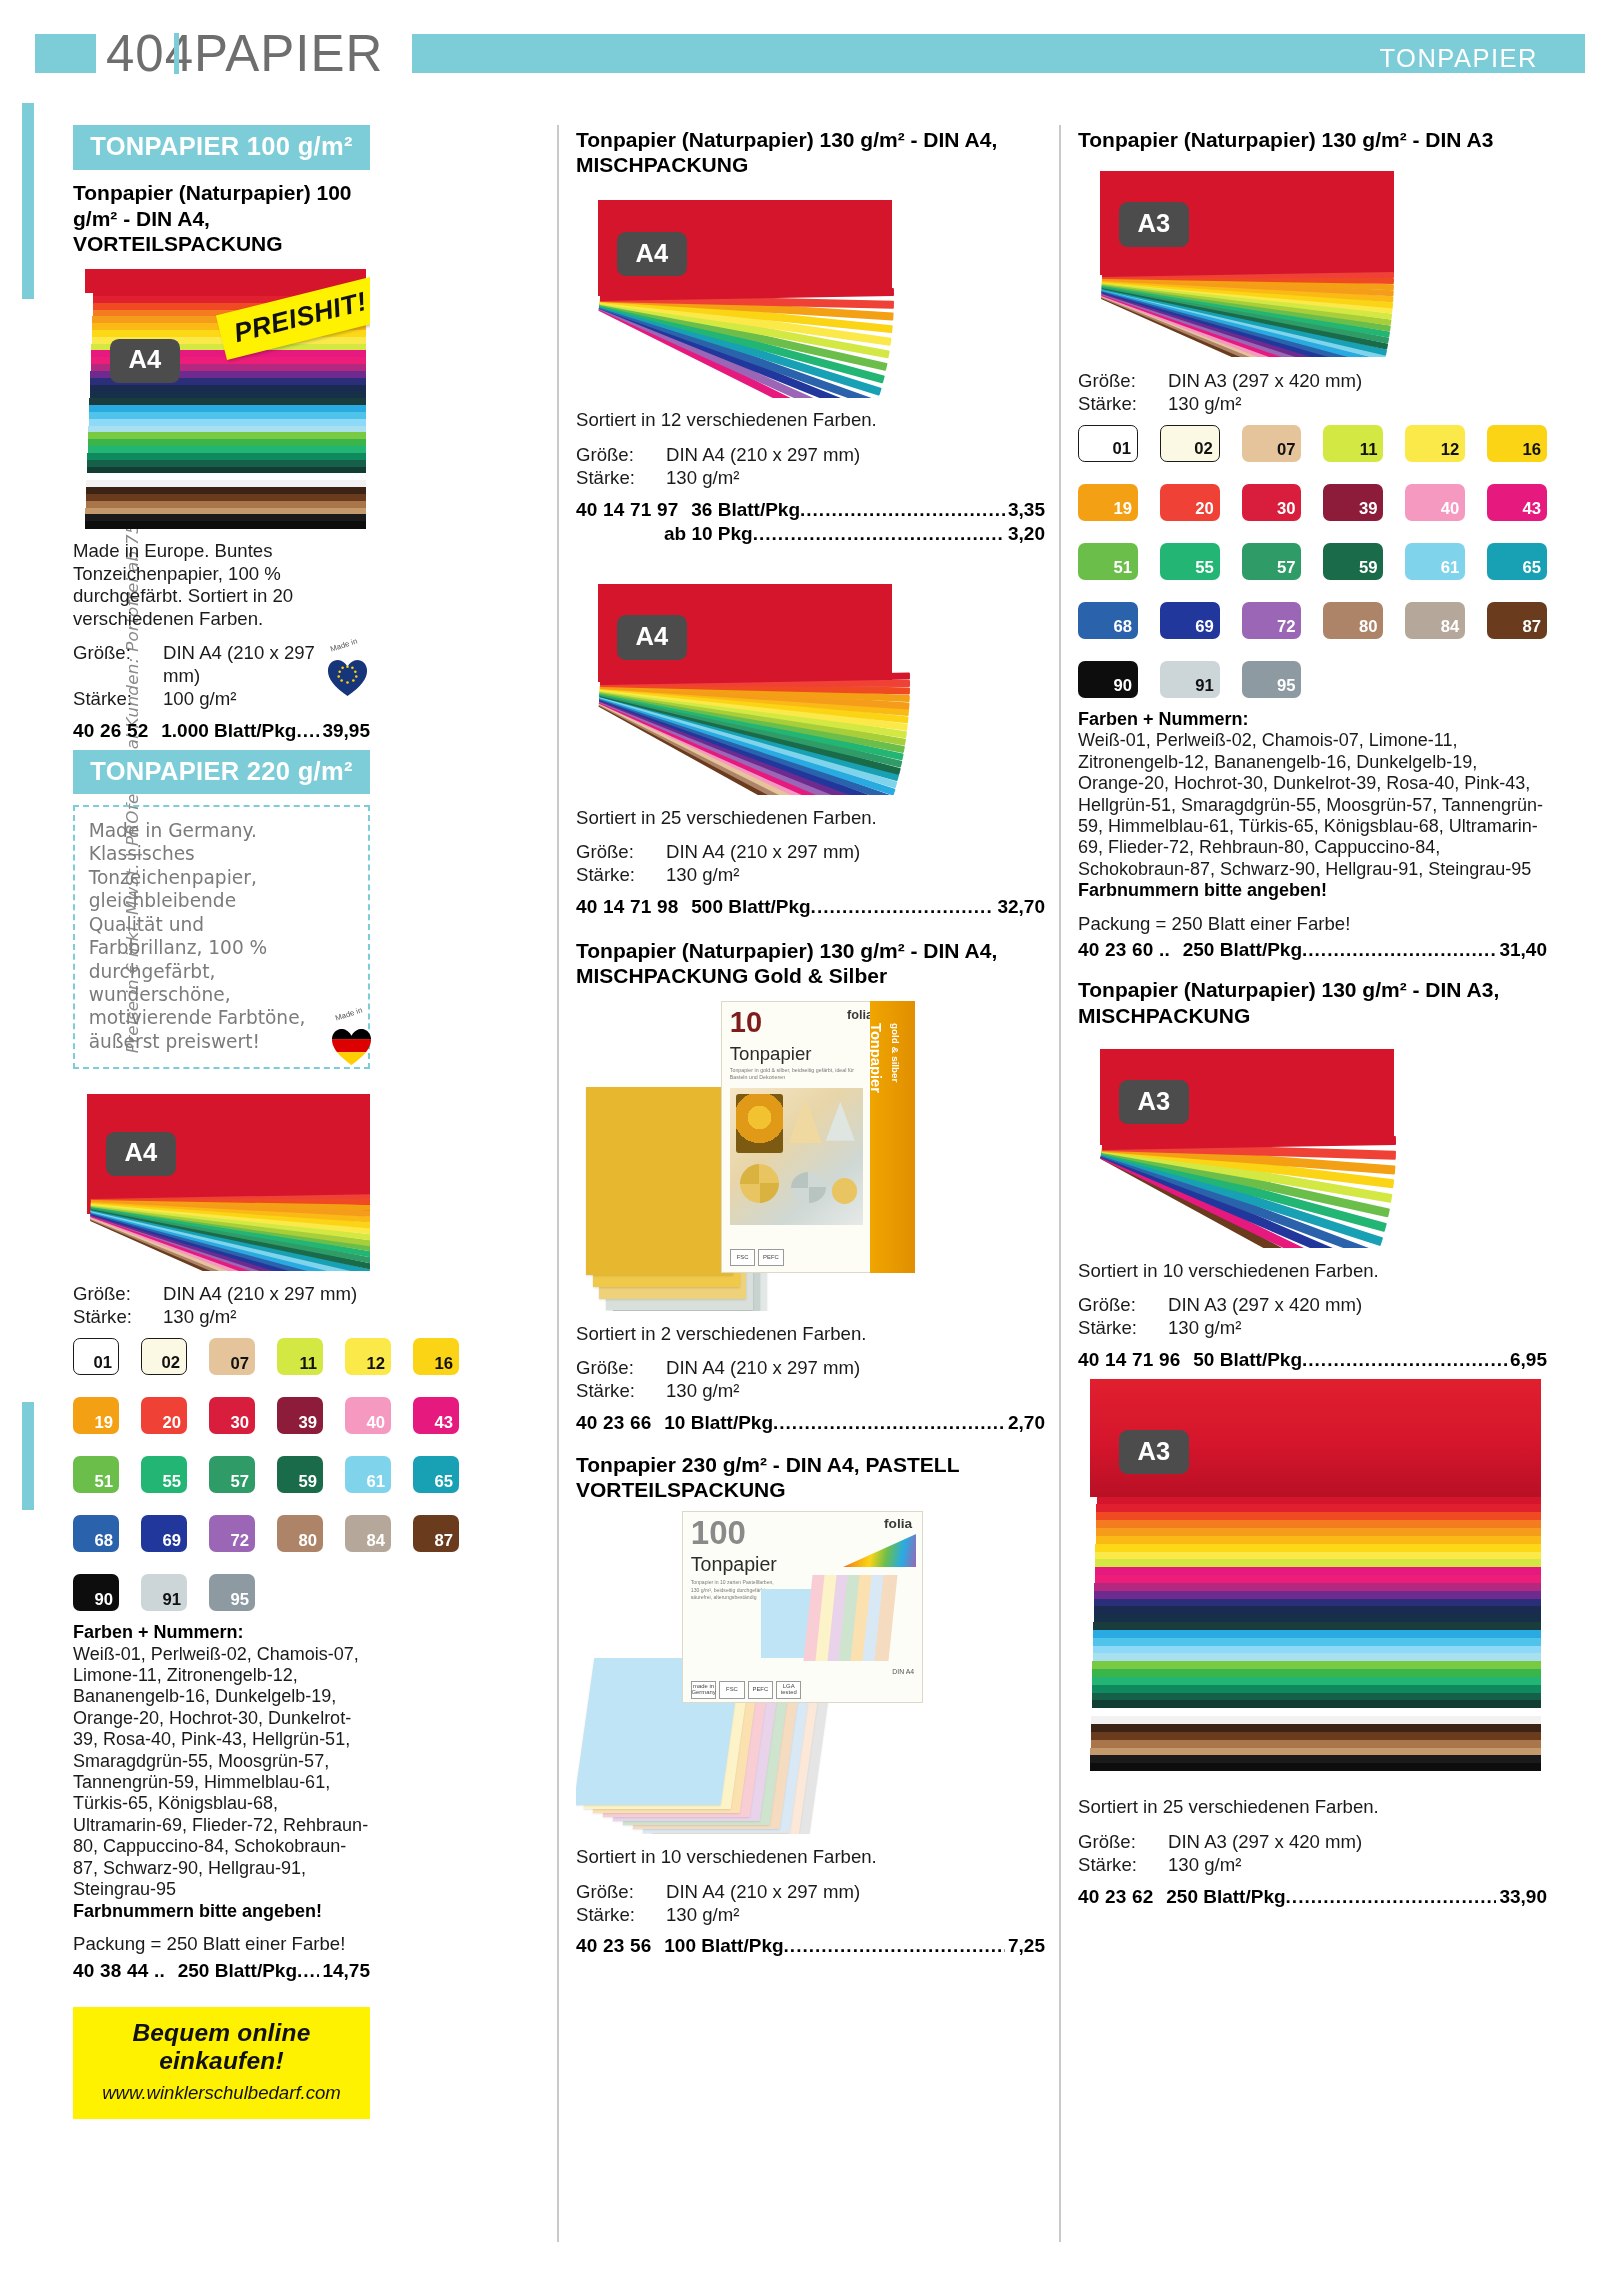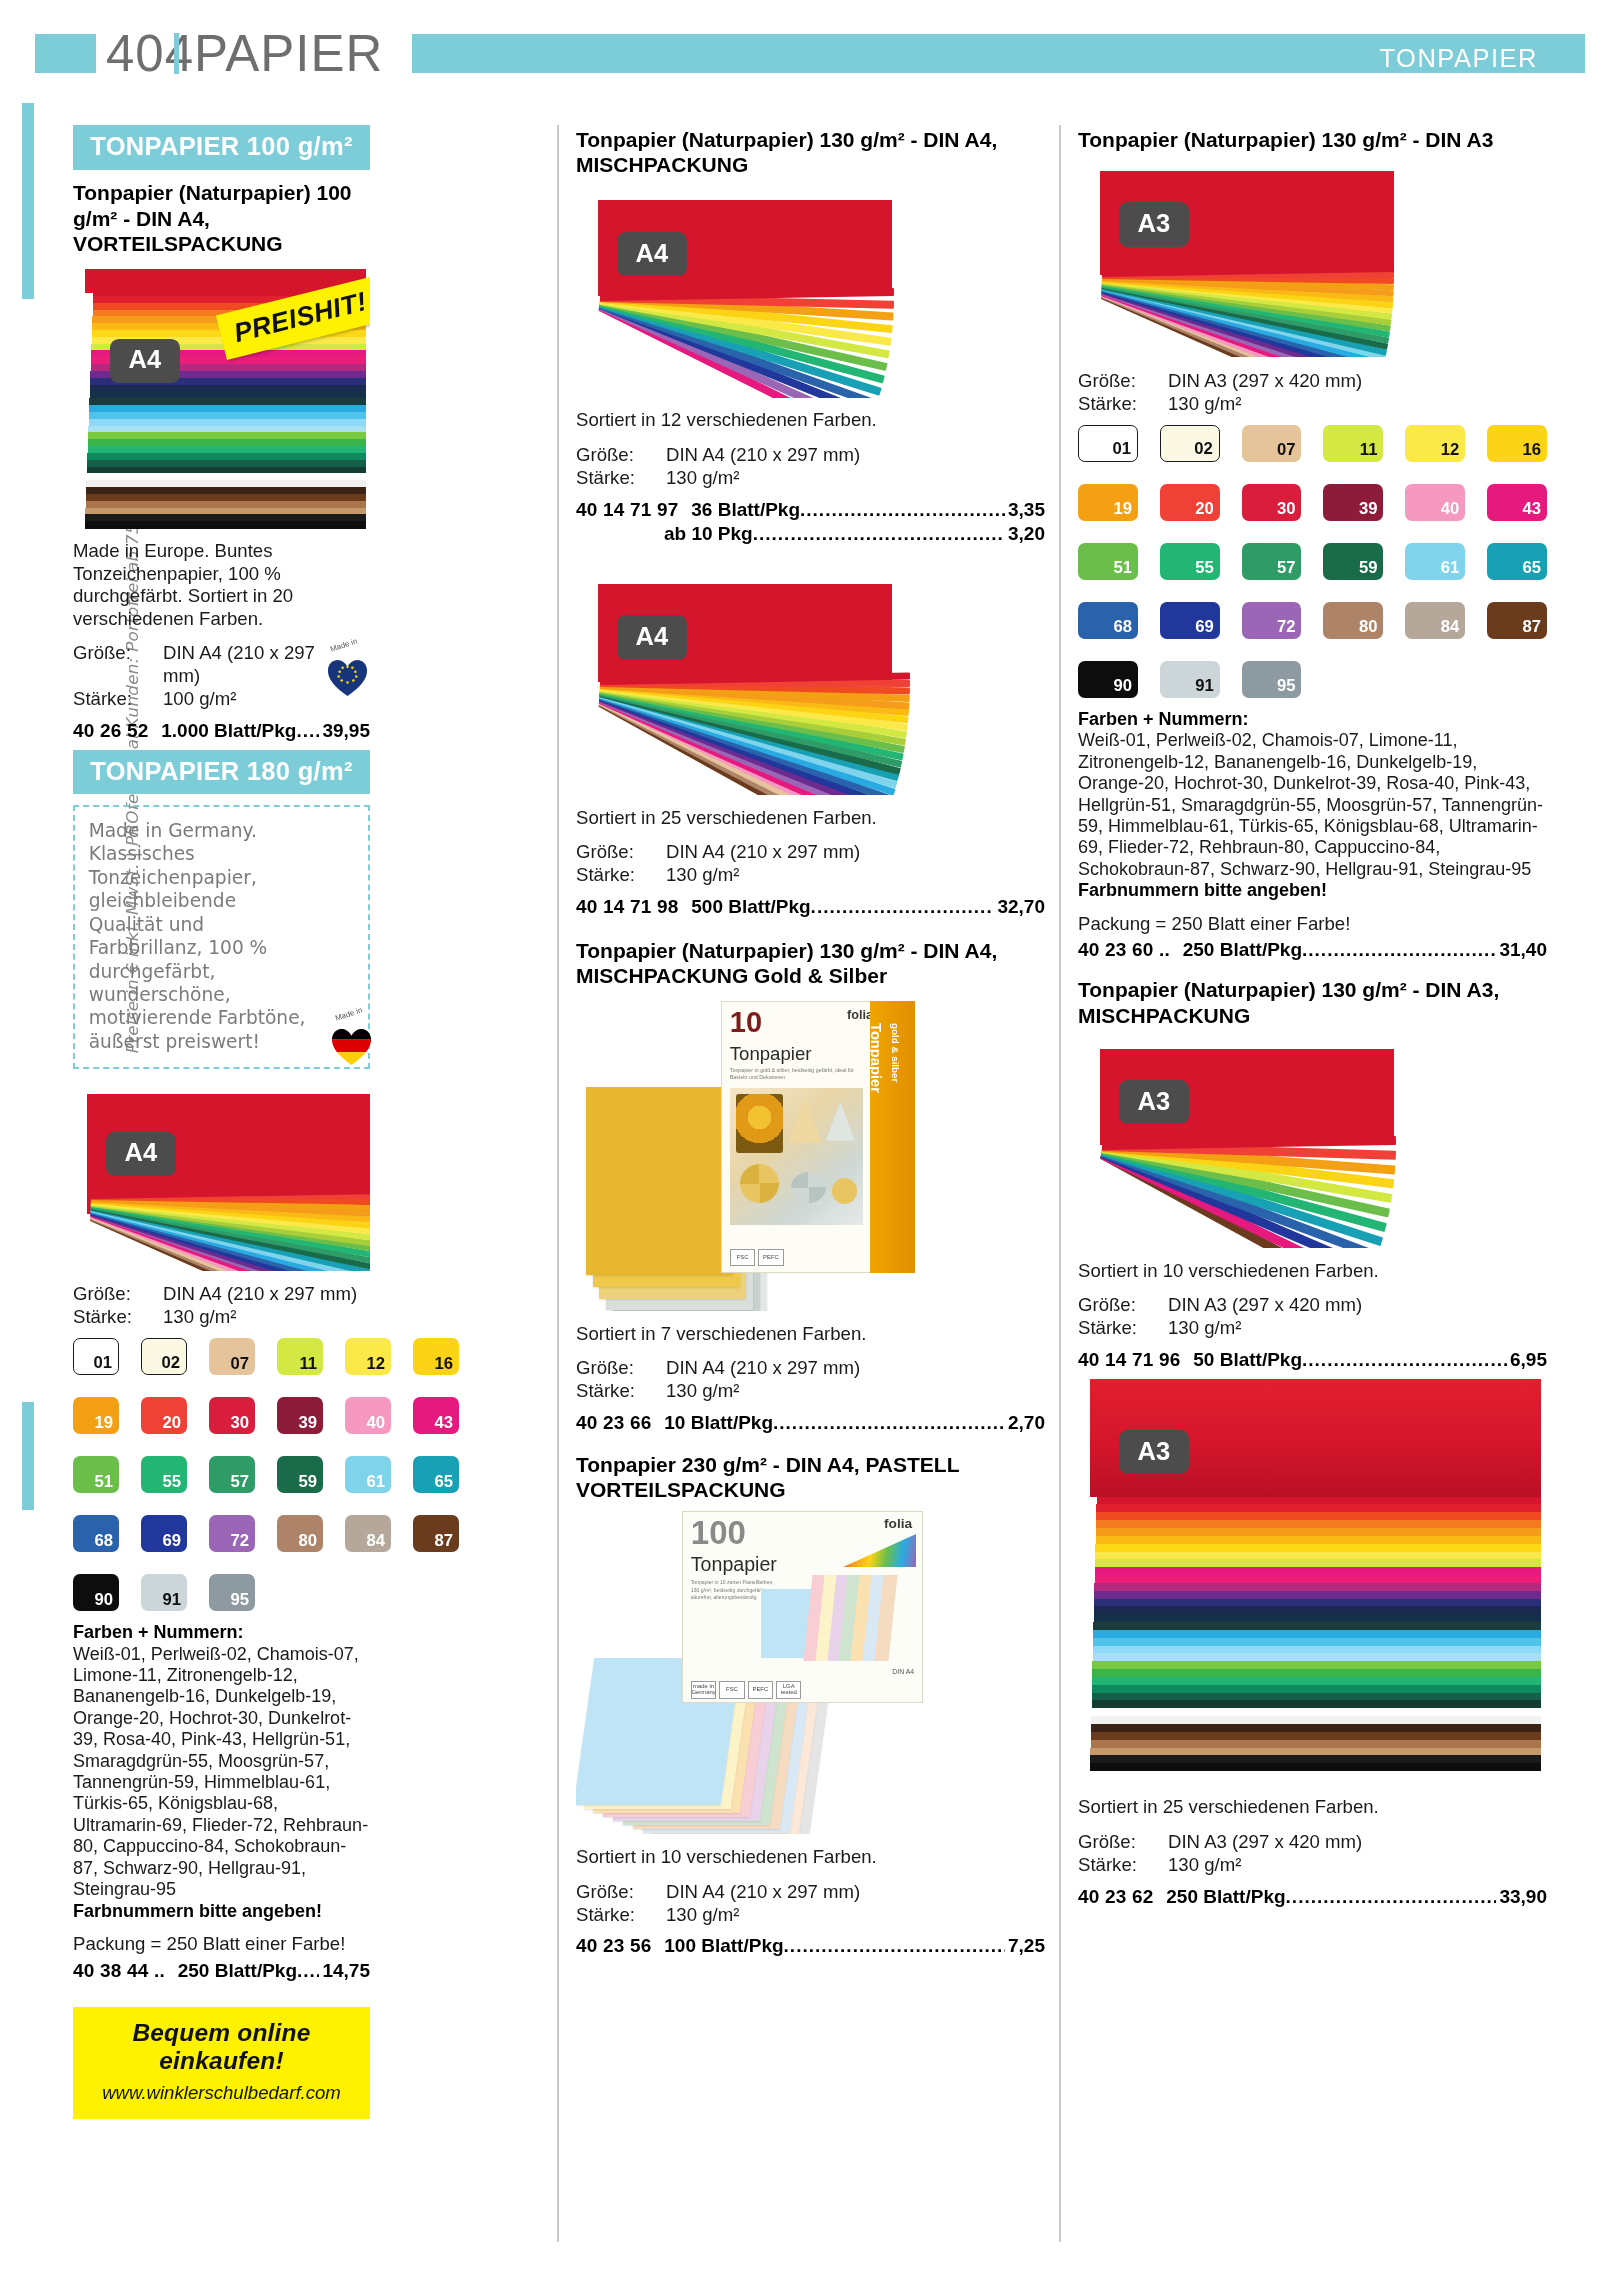--- a/index.html
+++ b/index.html
@@ -440,21 +440,21 @@
 
   <div id="prices-c1p1">
       <div class="price-row">
         <span class="price-art">40 26 52</span>
         <span class="price-desc">1.000 Blatt/Pkg.</span>
         <span class="price-dots">..............................................................................................</span>
         <span class="price-val">39,95</span>
       </div>
     </div>
 
-  <div class="banner" style="margin-top:7.8px;">TONPAPIER 180 g/m²</div>
+  <div class="banner" style="margin-top:7.8px;">TONPAPIER 220 g/m²</div>
 
   <div class="dashed-box">
     <div class="germany-text">Made in Germany. Klassisches Tonzeichenpapier, gleichbleibende Qualität und Farbbrillanz, 100 % durchgefärbt, wunderschöne, motivierende Farbtöne, äußerst preiswert!</div>
     <div class="made-de" style="position:absolute; right:-15.7px; bottom:-5.9px;">
       <div class="made-label">Made in</div>
       <svg class="heart-de" viewBox="0 0 44 44">
         <defs>
             <clipPath id="hc">
               <path d="M22 40 C8 30 2 22 2 14 C2 7 7 3 12 3 C16 3 20 6 22 10 C24 6 28 3 32 3 C37 3 42 7 42 14 C42 22 36 30 22 40 Z"></path>
             </clipPath>
@@ -761,21 +761,21 @@
         <div class="cert">PEFC</div>
       </div>
       <div style="position:absolute; right:5.9px; bottom:5.9px; font-size:6.9px; color:#555;">DIN A4</div>
     </div>
     <div class="pk-spine" style="left:294px; top:3.9px; width:45px; height:272px; background:linear-gradient(90deg,#f0a500,#e08f00);">
       <div class="pk-spine-text" style="left:13.7px; top:21.6px; font-size:14.7px;">Tonpapier</div>
       <div class="pk-spine-text" style="left:31px; top:21.6px; font-size:9.8px;">gold &amp; silber</div>
     </div>
   </div>
 
-  <div class="btext">Sortiert in 7 verschiedenen Farben.</div>
+  <div class="btext">Sortiert in 2 verschiedenen Farben.</div>
 
   <div class="spec">
     <div class="spec-row">
       <span class="spec-label">Größe:</span>
       <span>DIN A4 (210 x 297 mm)</span>
     </div>
     <div class="spec-row">
       <span class="spec-label">Stärke:</span>
       <span>130 g/m²</span>
     </div>

